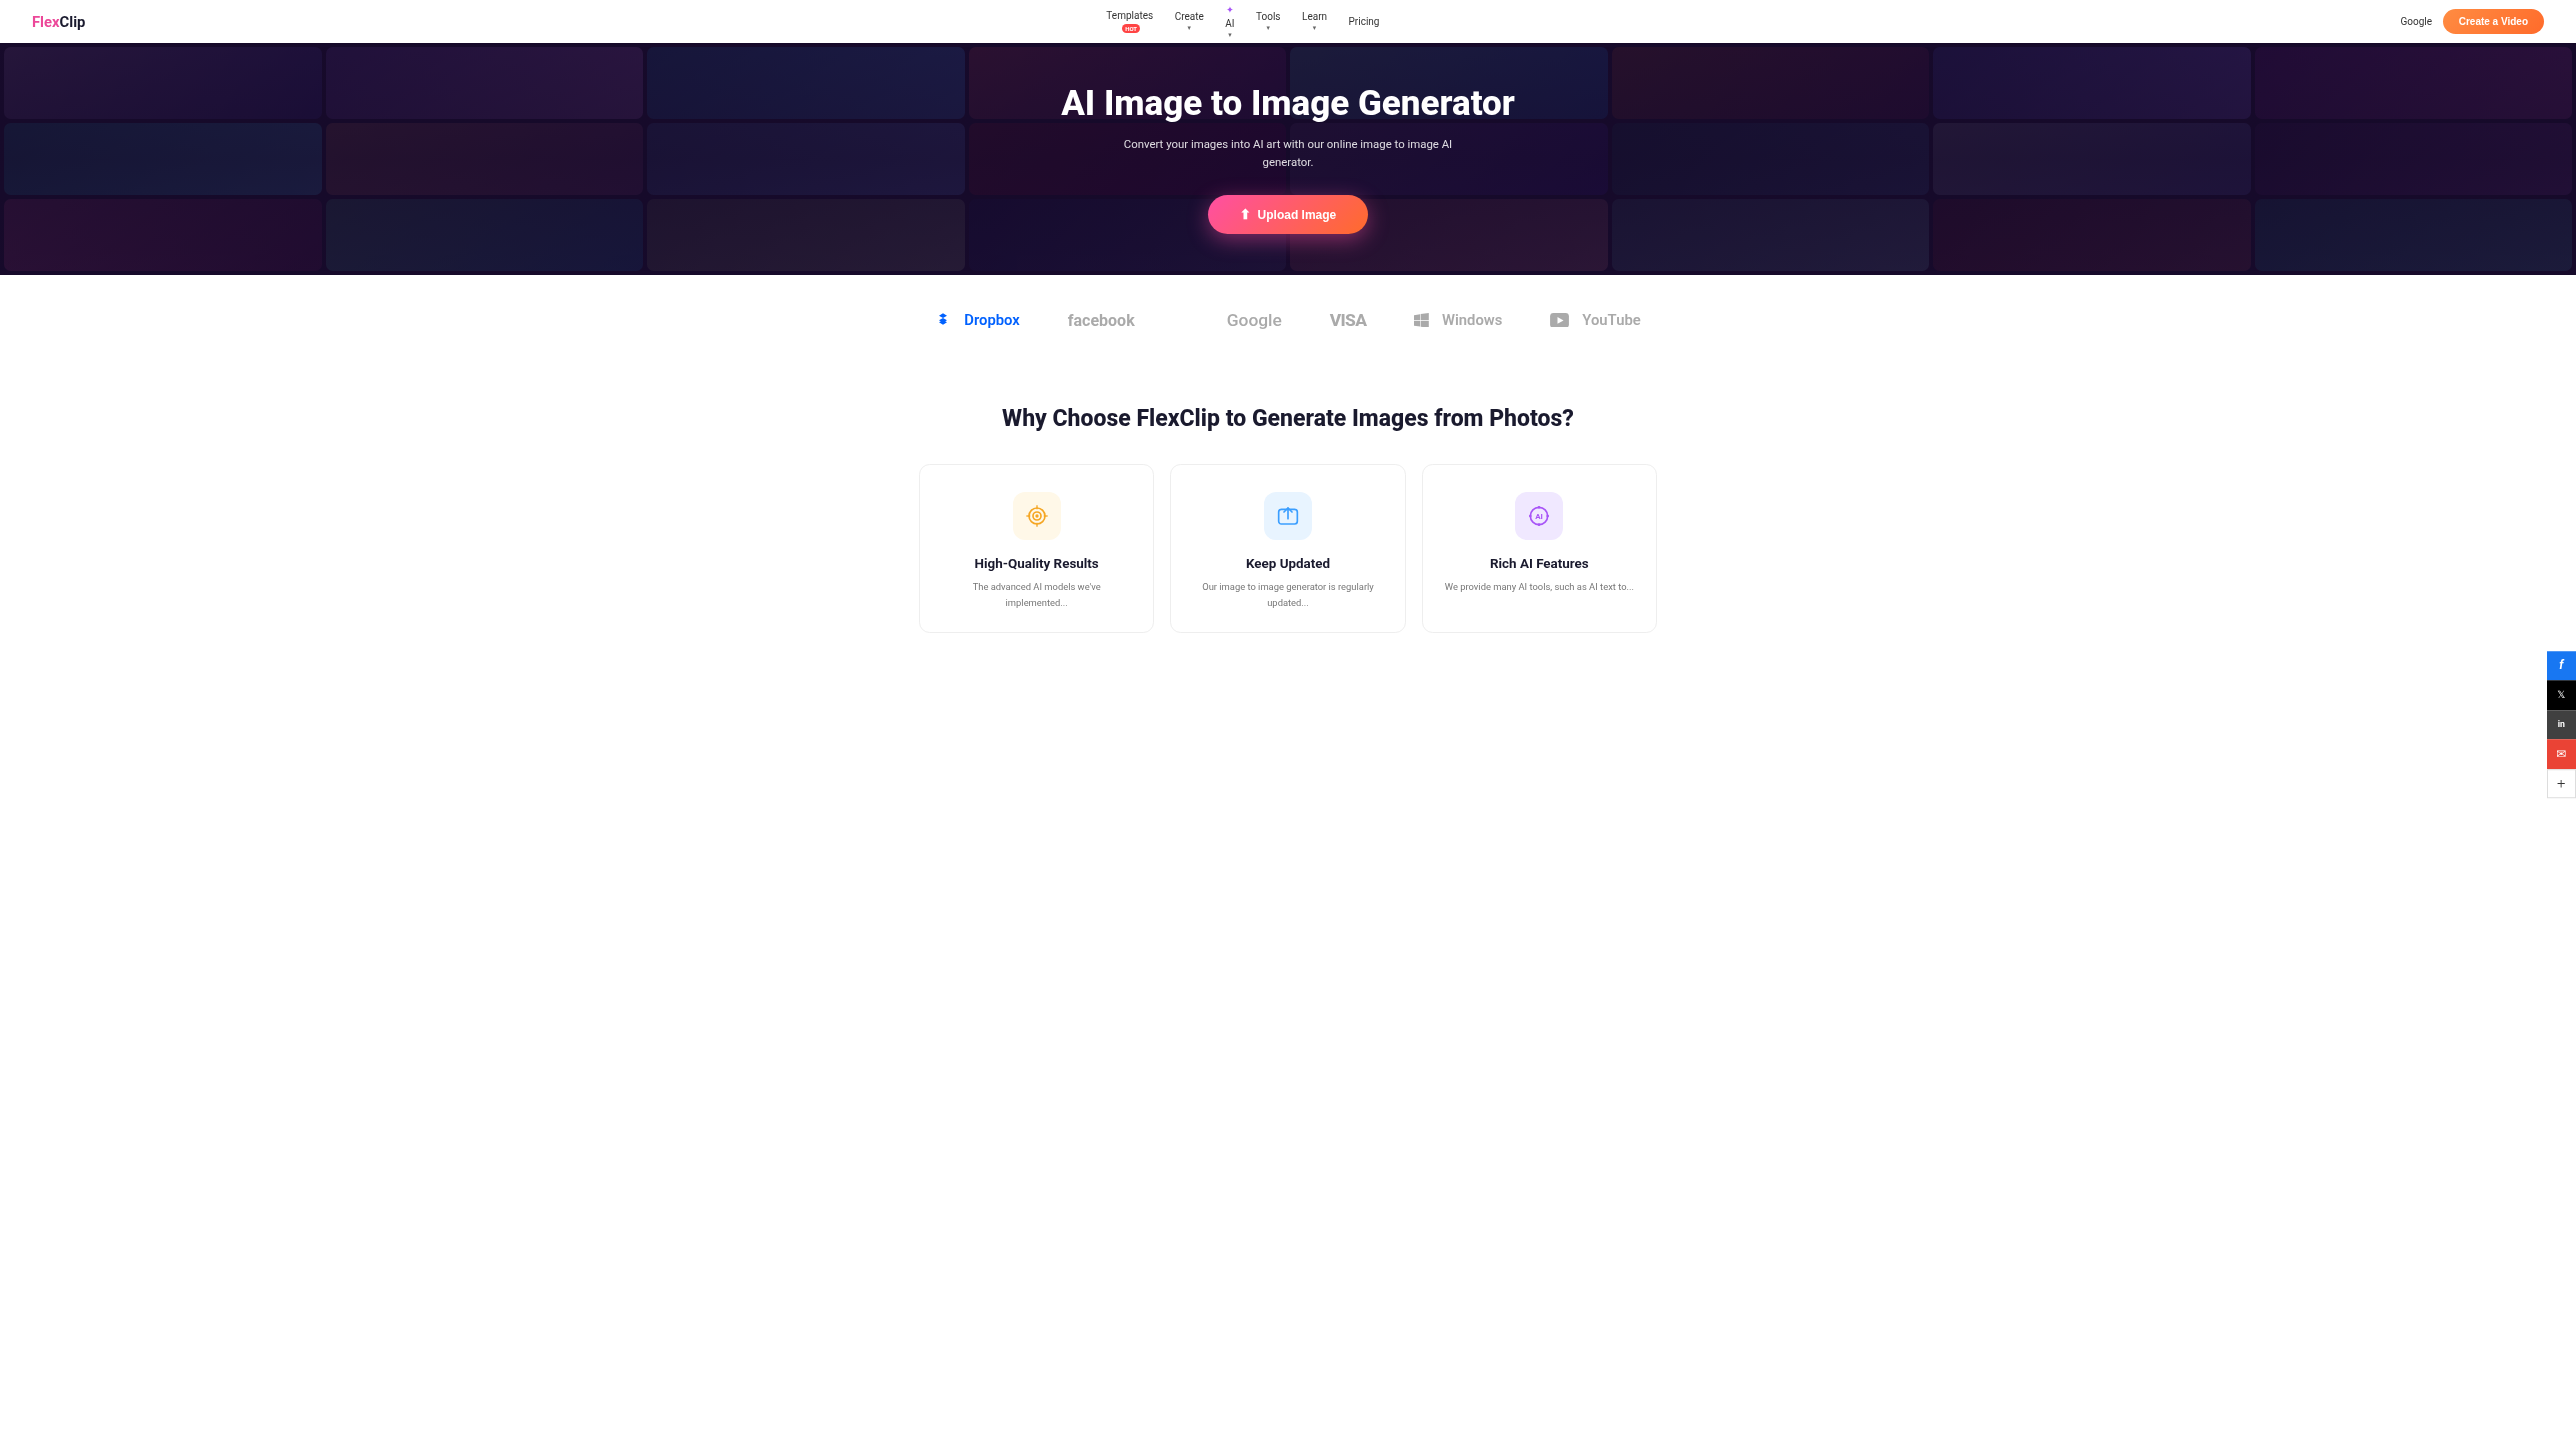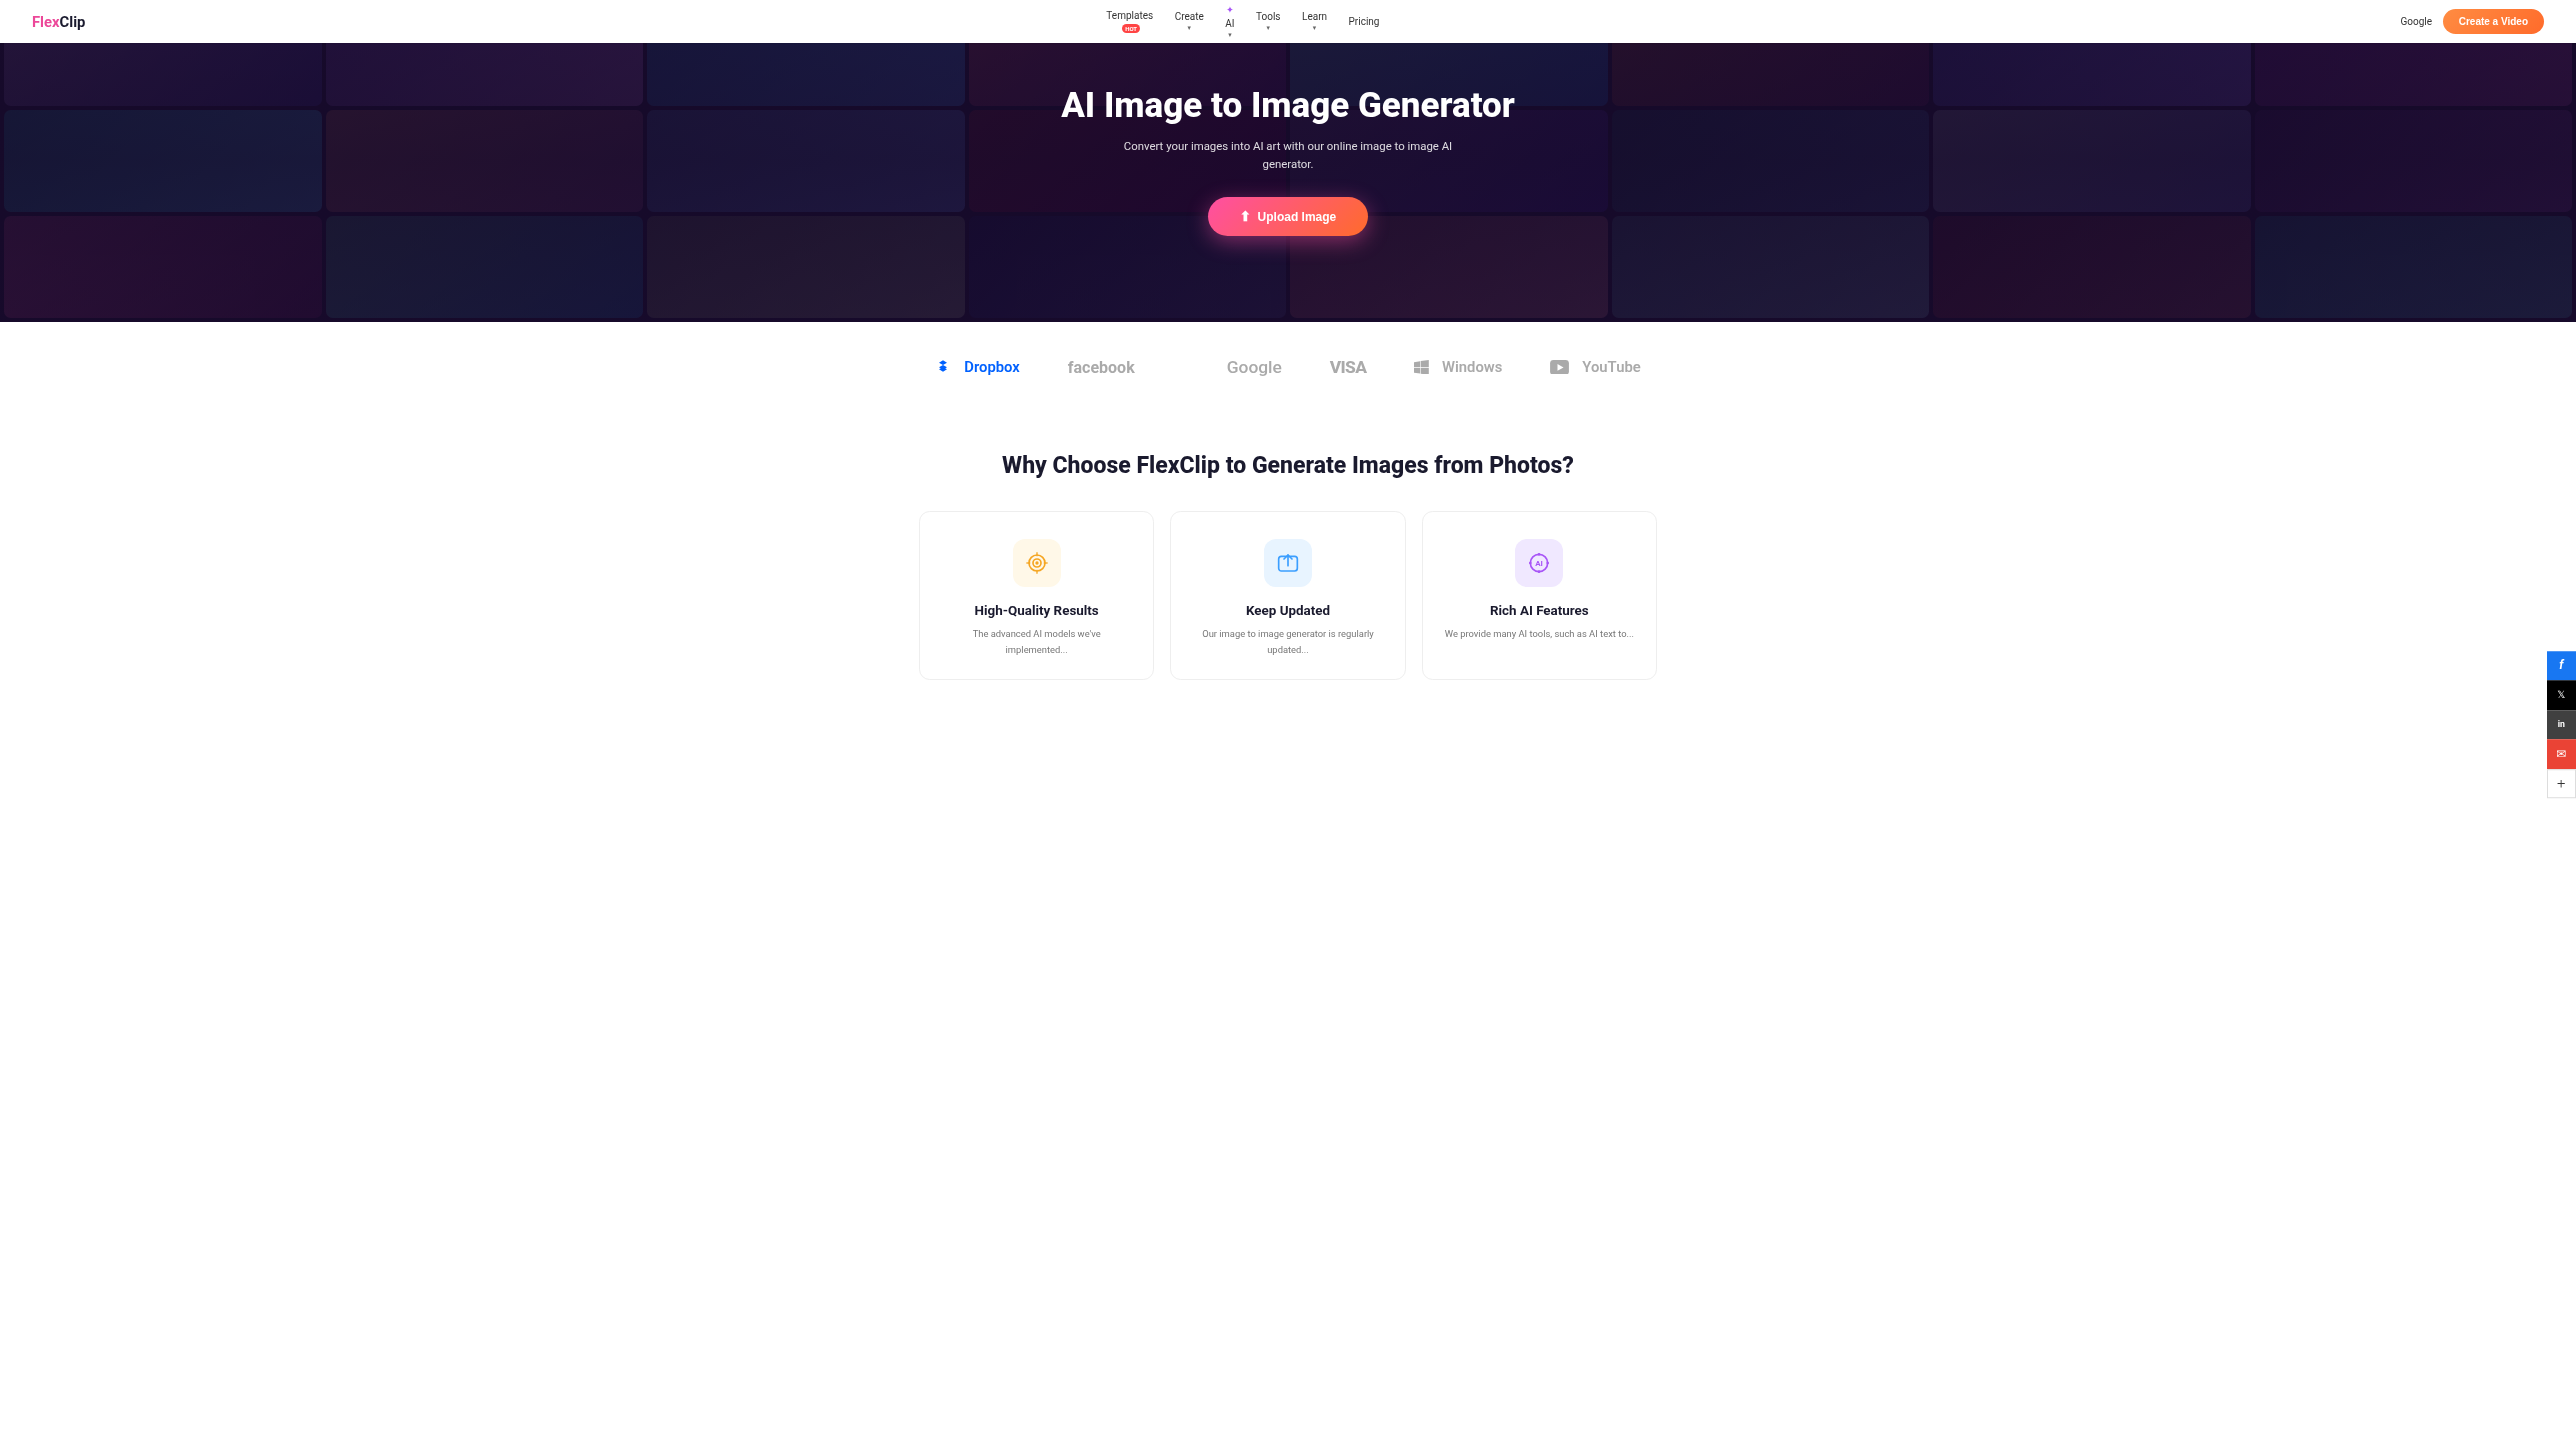--- a/index.html
+++ b/index.html
@@ -28,22 +28,23 @@
     .nav-login { text-decoration: none; color: #333; font-size: 10px; cursor: pointer; }
     .nav-cta {
       background: linear-gradient(135deg, #ff8c42, #ff6b2b);
       color: #fff; border: none; border-radius: 16px;
       padding: 6.7px 16px; font-size: 10px; font-weight: 600; cursor: pointer;
     }
     .chevron { font-size: 6.7px; color: #666; }
 
     
     .hero {
+      margin-top: 43px;
       position: relative;
-      height: 322px;
+      height: 232px;
       overflow: hidden;
       background: #1a0a2e;
     }
     .hero-grid {
       position: absolute; inset: 0;
       display: grid;
       grid-template-columns: repeat(8, 1fr);
       grid-template-rows: repeat(3, 1fr);
       gap: 4px; padding: 4px;
       opacity: 0.7;

